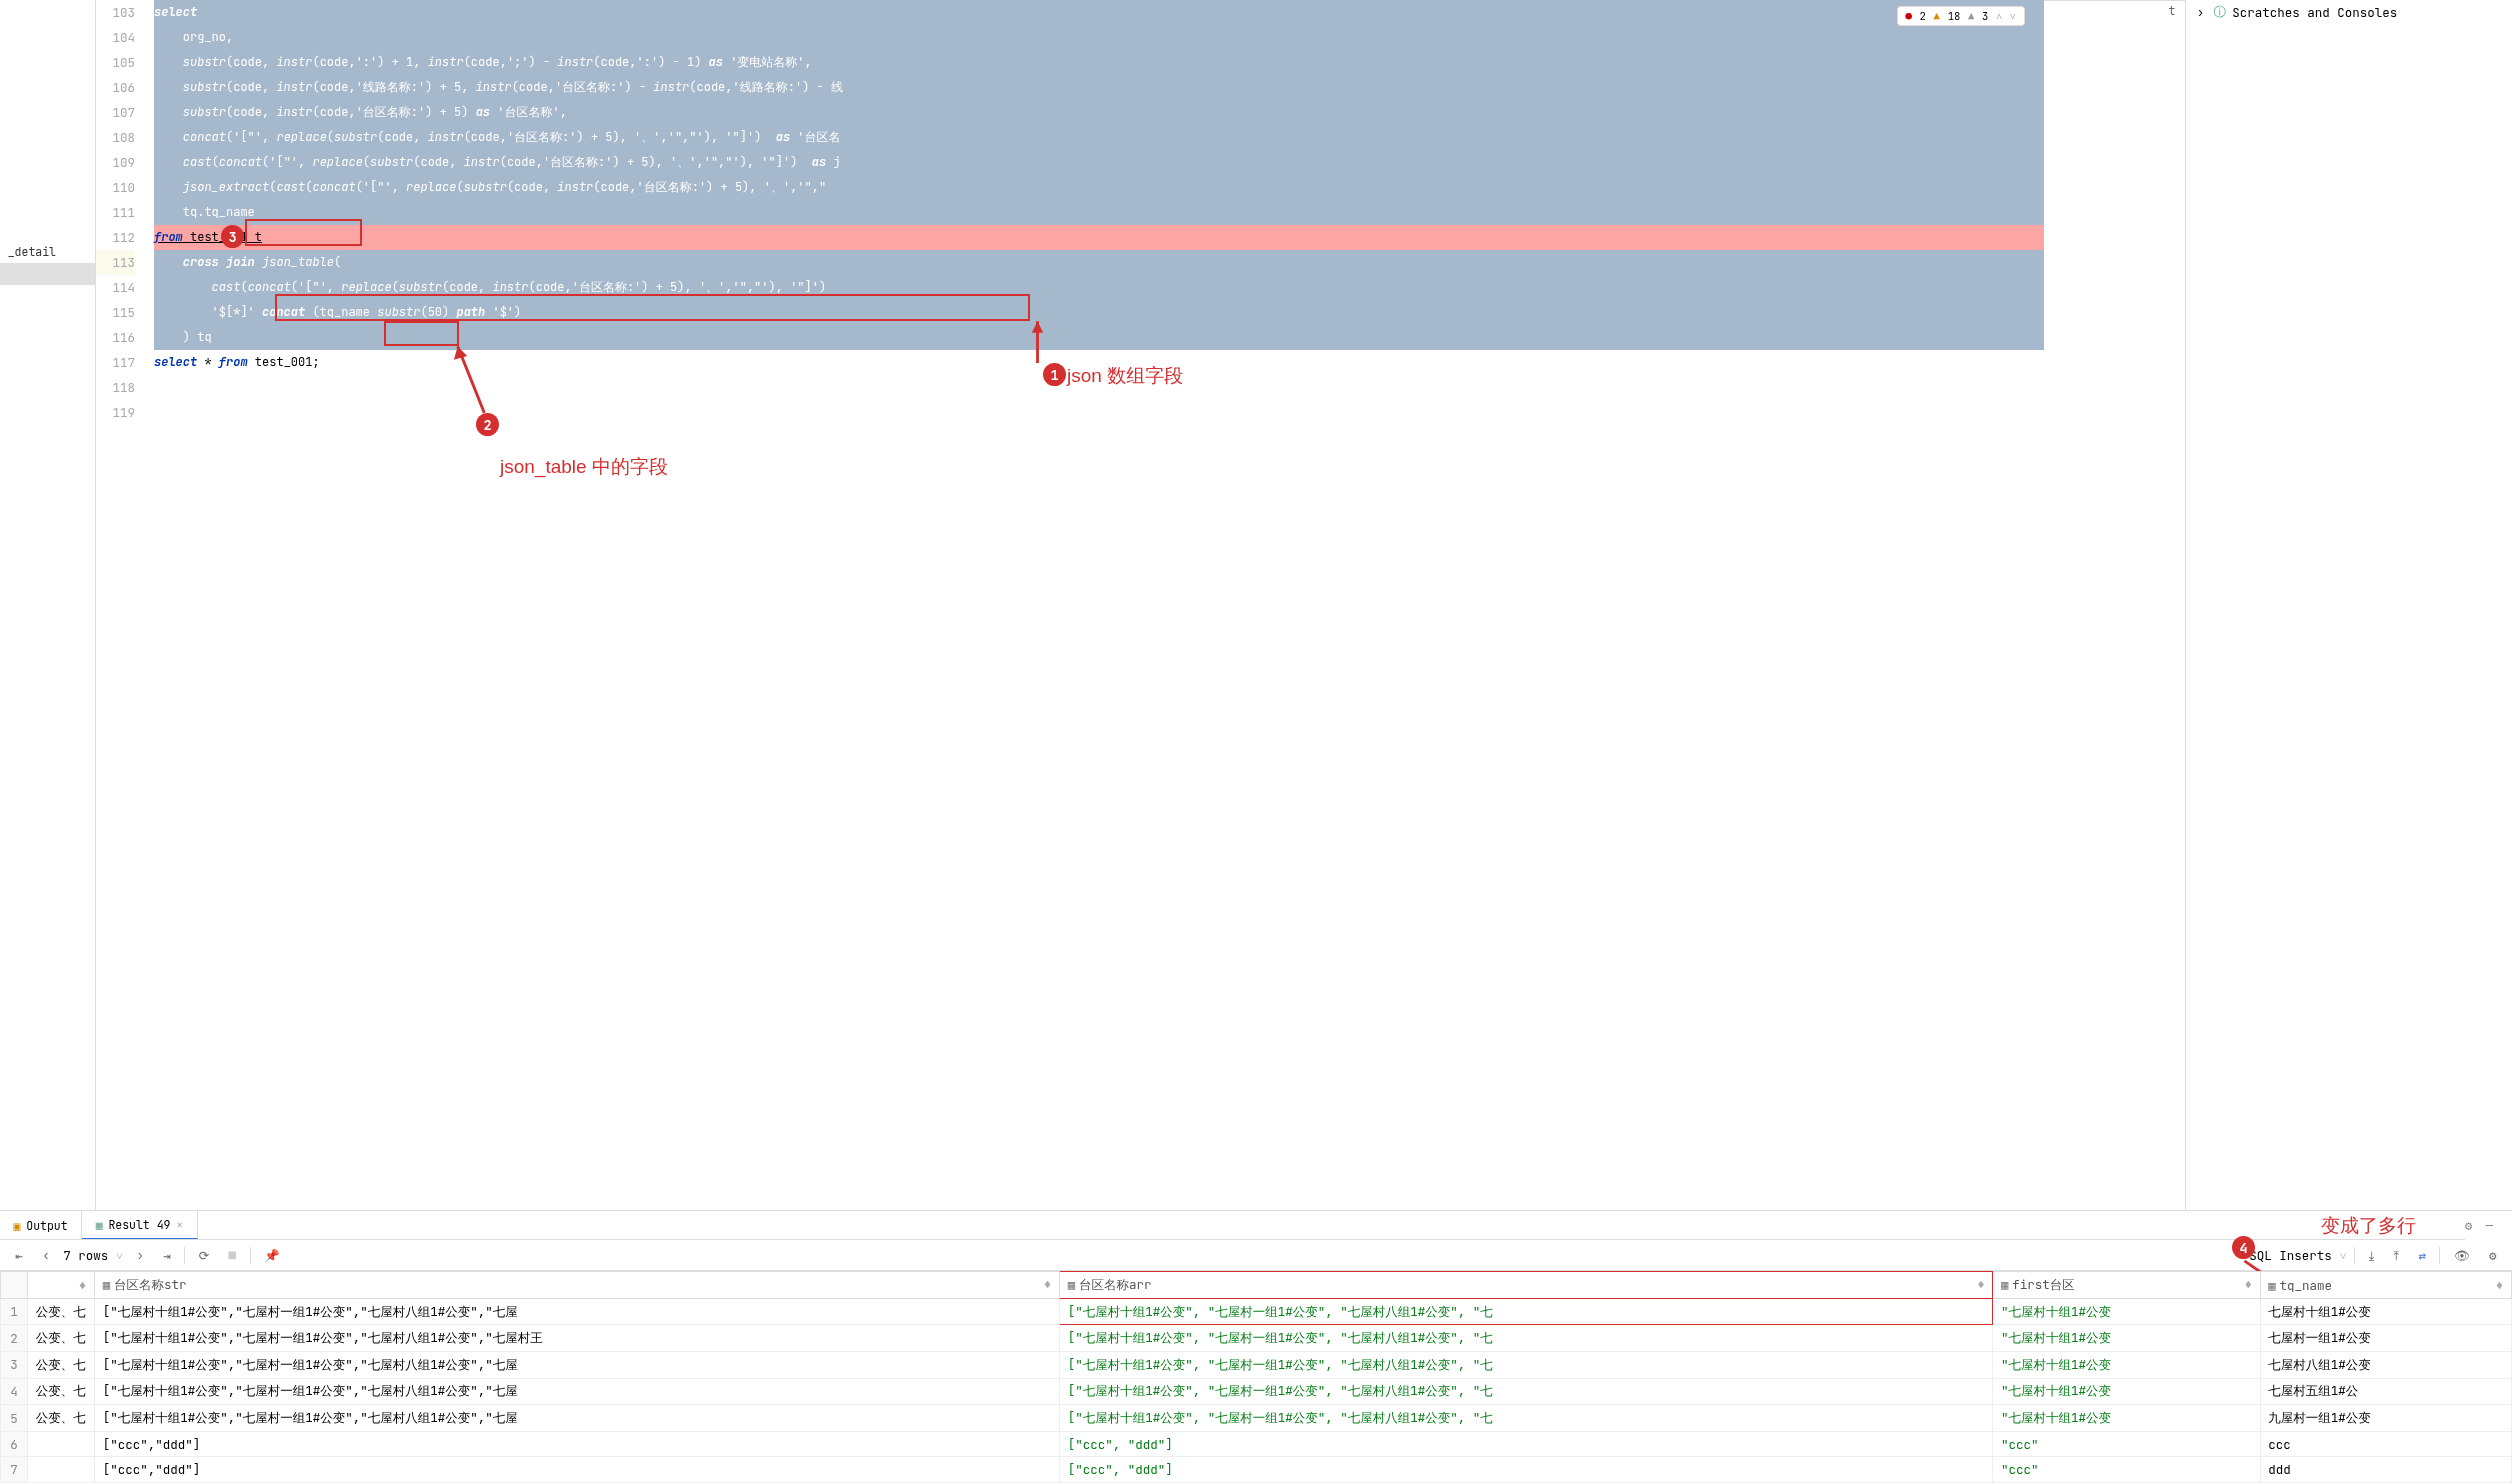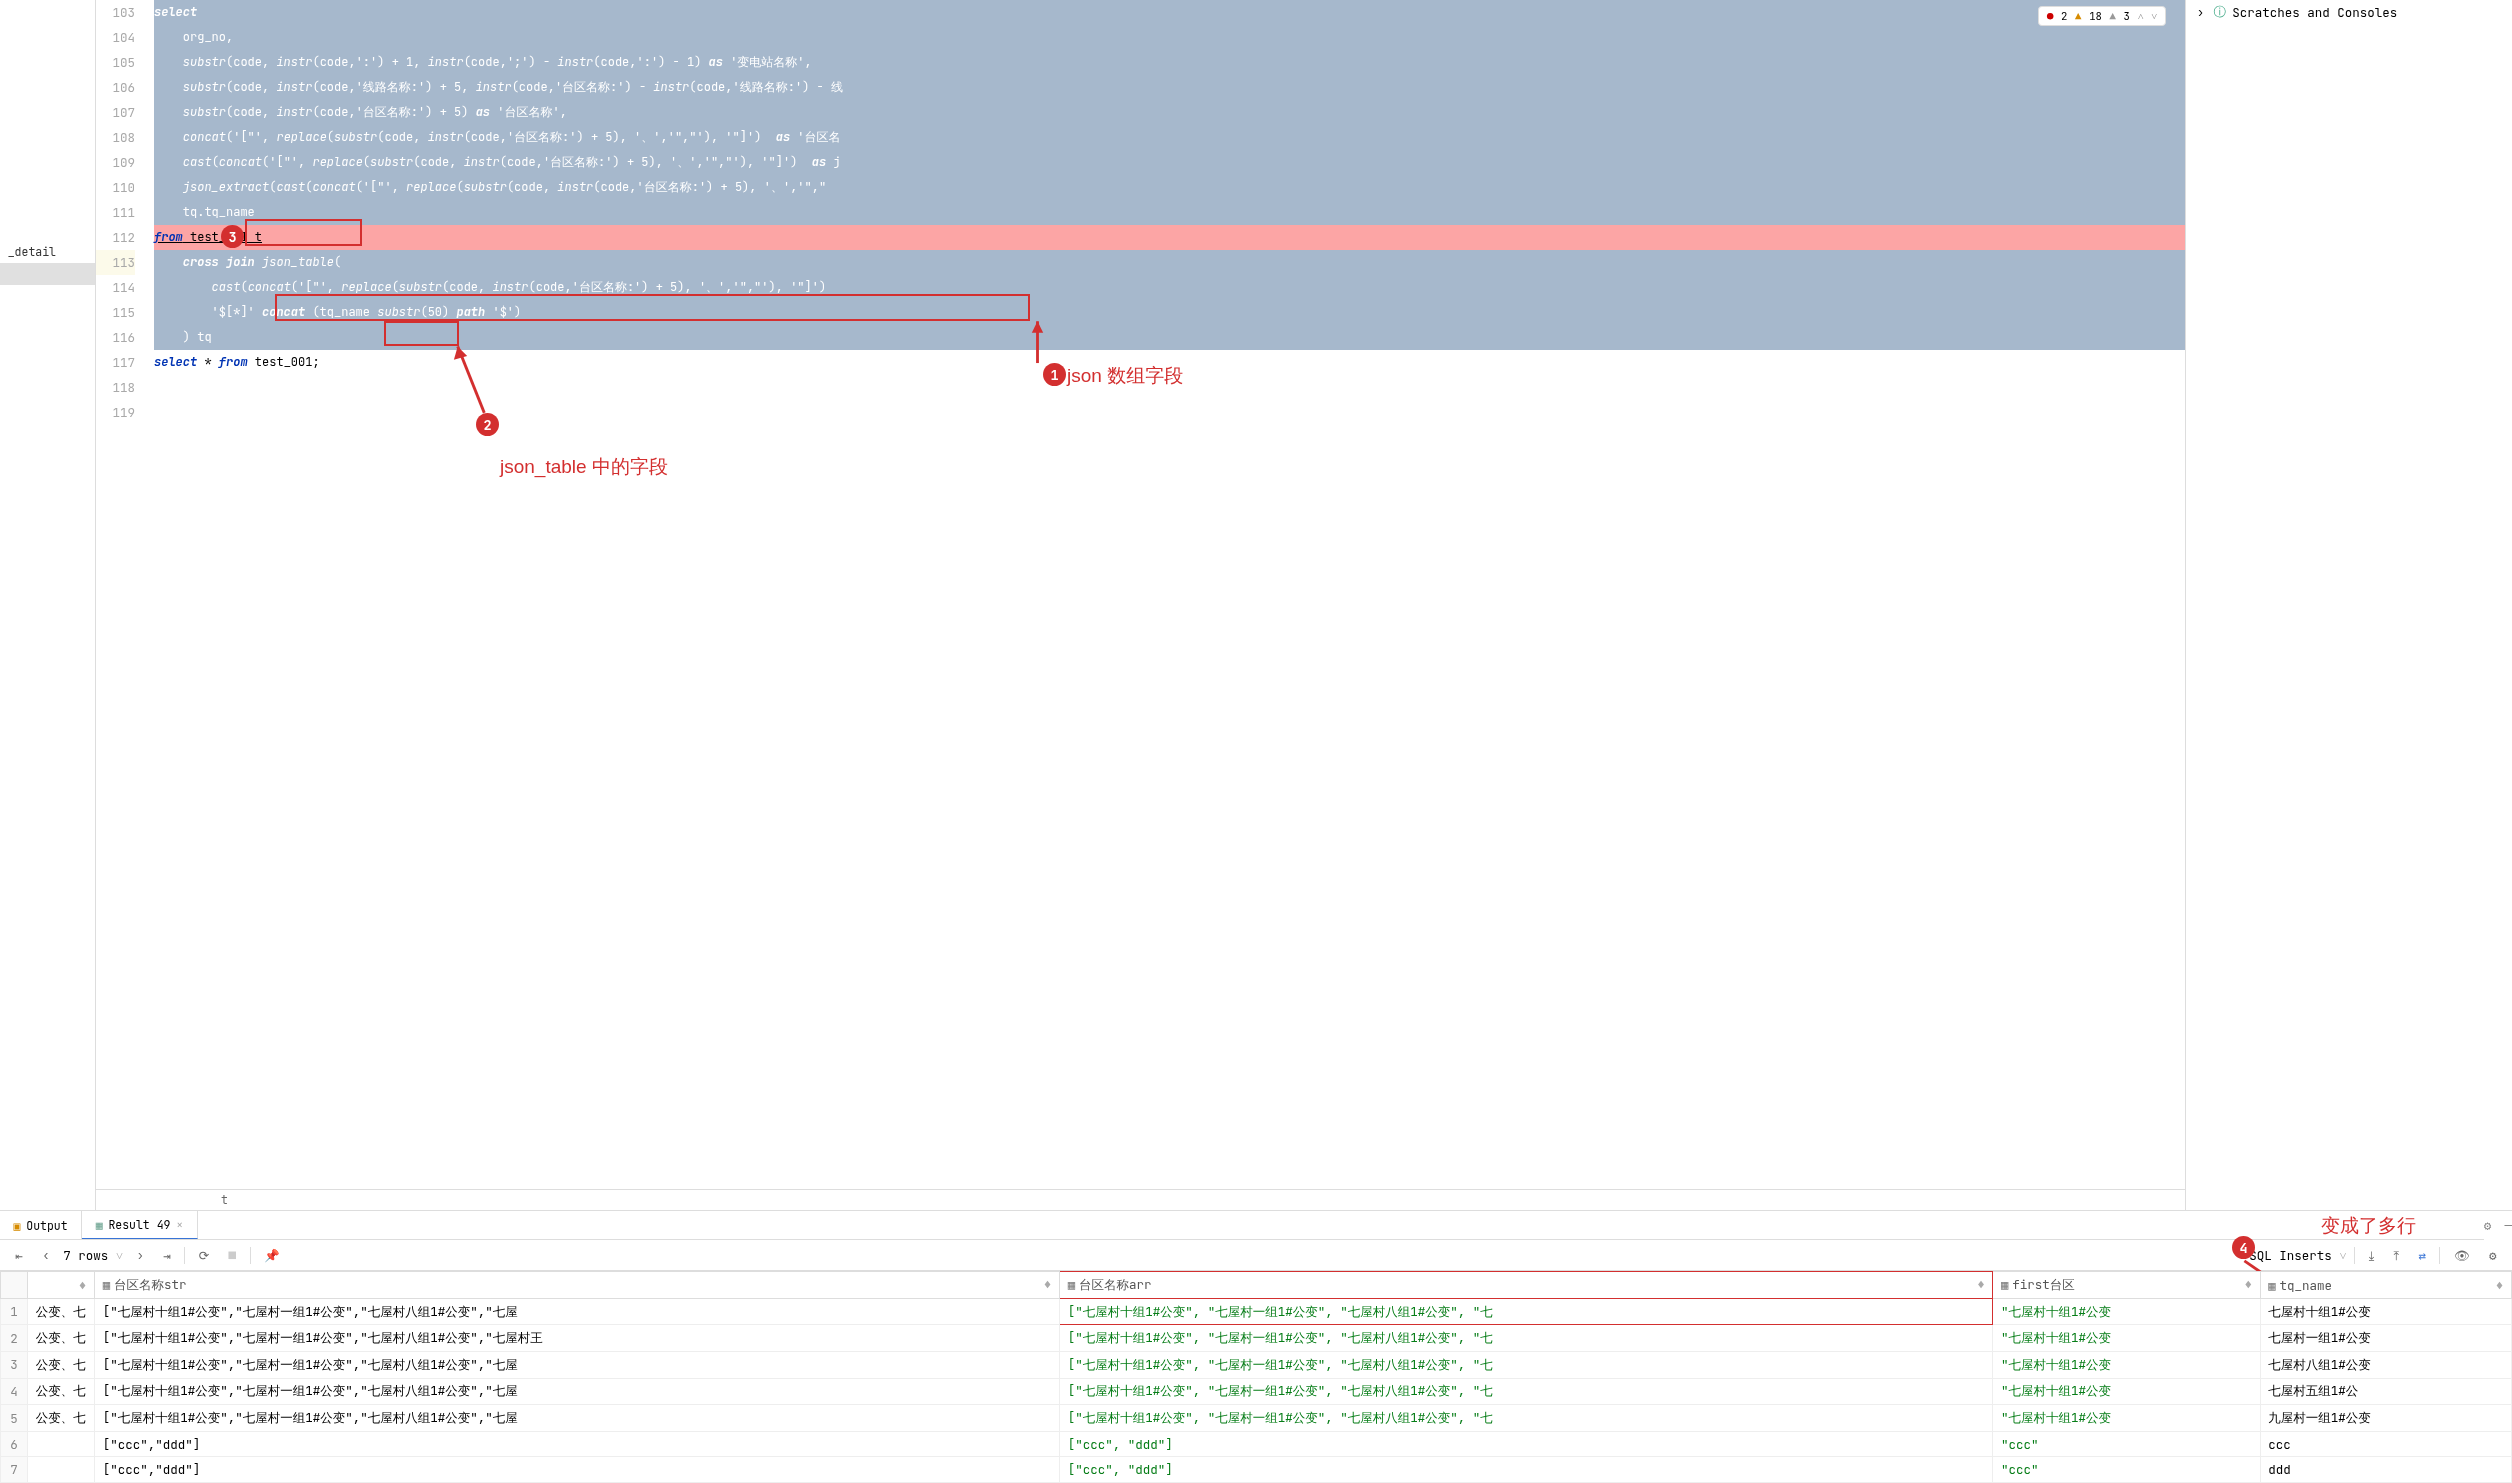--- a/index.html
+++ b/index.html
@@ -3,21 +3,21 @@
   <meta charset="utf-8">
   <style>
     * { margin: 0; padding: 0; box-sizing: border-box; }
     body { font-family: 'JetBrains Mono', 'Menlo', monospace; font-size: 12.5px; background: #fff; color: #000; overflow: hidden; height: 100vh; display: flex; flex-direction: column; }
     
     .main-area { display: flex; flex: 1; overflow: hidden; }
     .left-panel { width: 96px; border-right: 1px solid #ddd; background: #fff; padding-top: 240px; }
     .left-panel .item { padding: 3.8px 7.7px; font-size: 11.5px; color: #333; }
     .left-panel .item.sel { background: #e0e0e0; }
     
-    .editor-area { flex: 1; display: flex; flex-direction: column; position: relative; justify-content: center; }
+    .editor-area { flex: 1; display: flex; flex-direction: row; position: relative; justify-content: center; }
     .editor { flex: 1; display: flex; background: #fff; position: relative; overflow: hidden; }
     .gutter { width: 58px; text-align: right; padding-right: 19px; color: #a9a9a9; font-size: 12.5px; line-height: 25px; user-select: none; background: #fff; }
     .gutter .ln { height: 25px; }
     .gutter .ln.hl { background: #fcfaea; }
     .code { flex: 1; font-size: 12px; line-height: 25px; position: relative; }
     .code-line { height: 25px; white-space: pre; padding-left: 0; }
     .code-line.sel { background: #a6b8cc; color: #fff; }
     .code-line.cur { background: #fca5a5; text-decoration: underline; }
     
     .kw { color: #0033b3; font-weight: bold; font-style: italic; }
@@ -167,21 +167,21 @@
       <div class="tab">
         <span style="color:#d68b00;">▣</span>
         <span>Output</span>
       </div>
       <div class="tab active">
         <span style="color:#7a9;">▦</span>
         <span>Result 49</span>
         <span class="tab-close">×</span>
       </div>
     </div>
-    <div style="position:relative;">
+    <div style="position:relative;padding-right:19px;">
       <div class="anno-text" style="position:absolute;right:96px;top:-3.8px;">变成了多行</div>
       <span class="settings-icon">⚙</span>
       <span class="settings-icon" style="margin-left:5.8px;">—</span>
     </div>
   </div>
 
   <div class="toolbar">
     <span class="tb-btn">⇤</span>
     <span class="tb-btn">‹</span>
     <span>7 rows</span>

